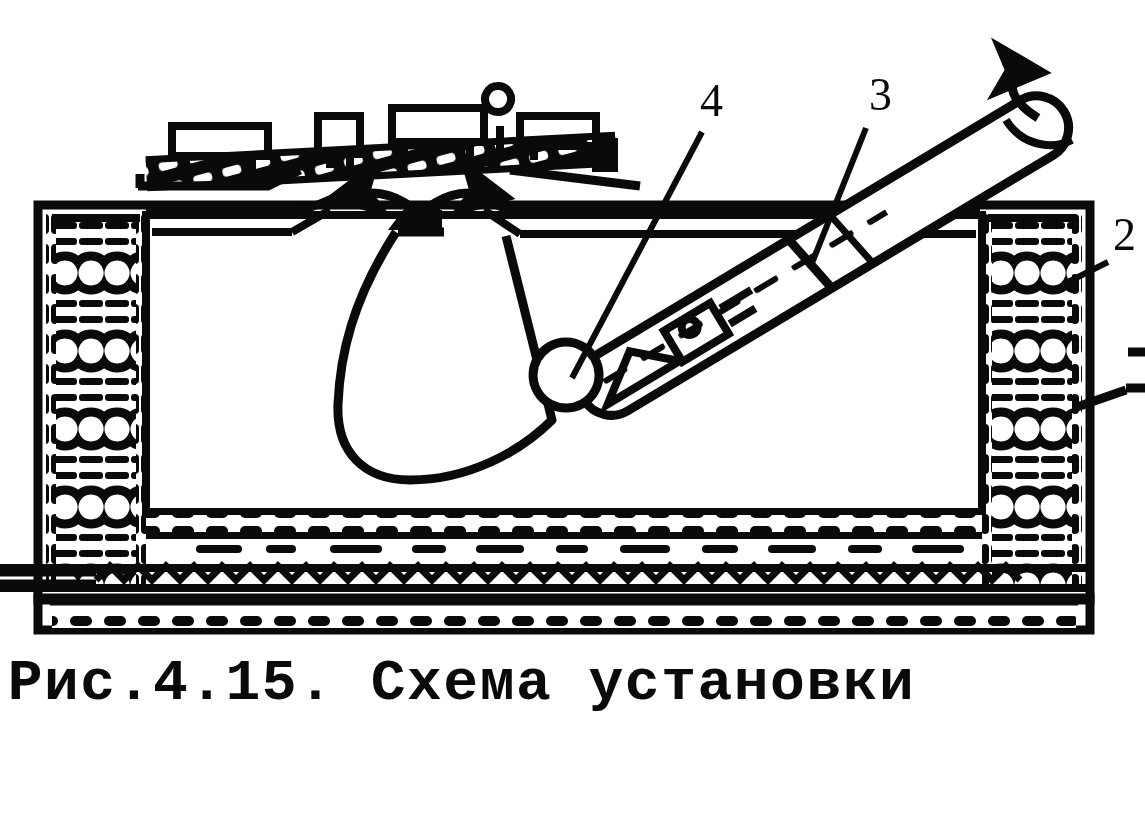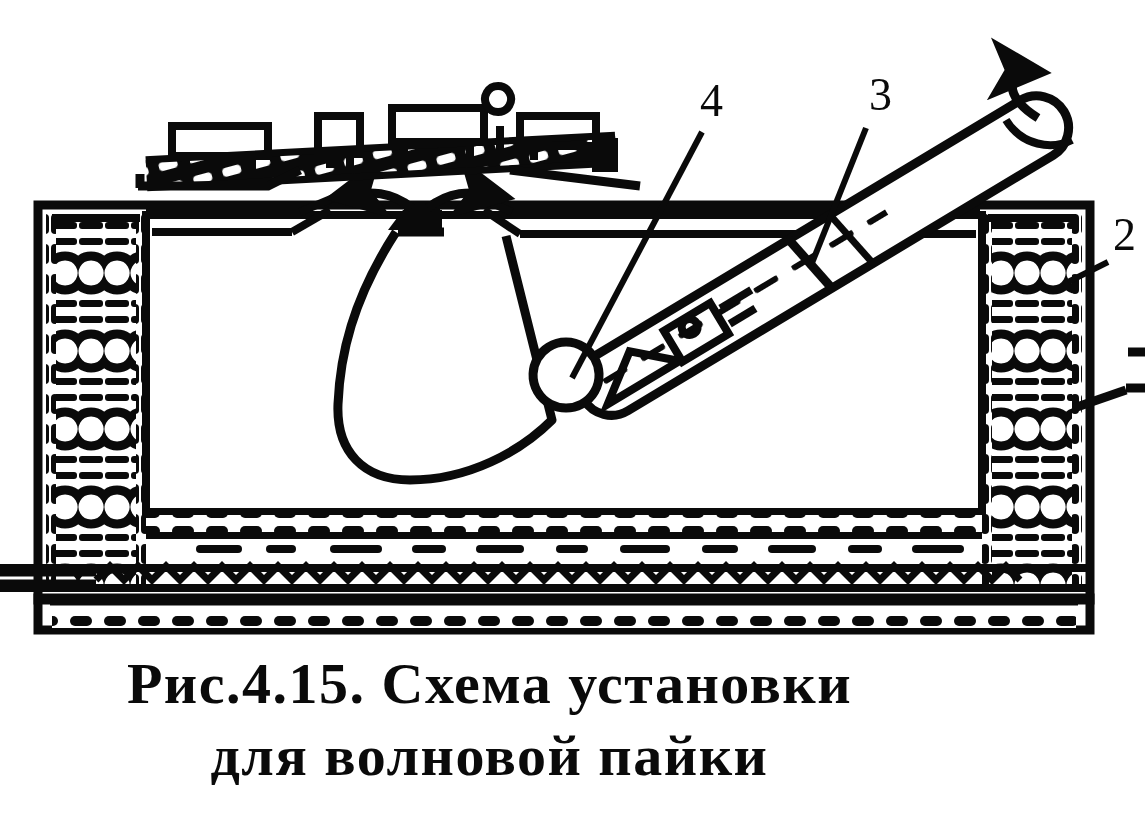--- a/index.html
+++ b/index.html
@@ -23,24 +23,23 @@
     width: 1145px;
     height: 837px;
     display: block;
   }
   .caption-block {
     position: absolute;
     left: 0;
     top: 648px;
     width: 923px;
     text-align: center;
-    font-family: Liberation Serif, serif;
+    font-family: Liberation Mono, monospace;
     font-weight: bold;
     color: #0a0a0a;
-    padding-left: 28px;
   }
   .caption-line {
     display: block;
     font-size: 58px;
     line-height: 72px;
     letter-spacing: 1.5px;
     white-space: nowrap;
   }
   .fig-label {
     position: absolute;
@@ -264,16 +263,15 @@
       <path d="M1126 390 L1074 408" stroke-width="9"></path>
     </g>
   </svg>
 
   <div class="fig-label" id="label-4">4</div>
   <div class="fig-label" id="label-3">3</div>
   <div class="fig-label" id="label-2">2</div>
 
   <div class="caption-block">
     <span class="caption-line">Рис.4.15. Схема установки</span>
-    <span class="caption-line">для волновой пайки</span>
   </div>
 
 </div>
 
 </body></html>

